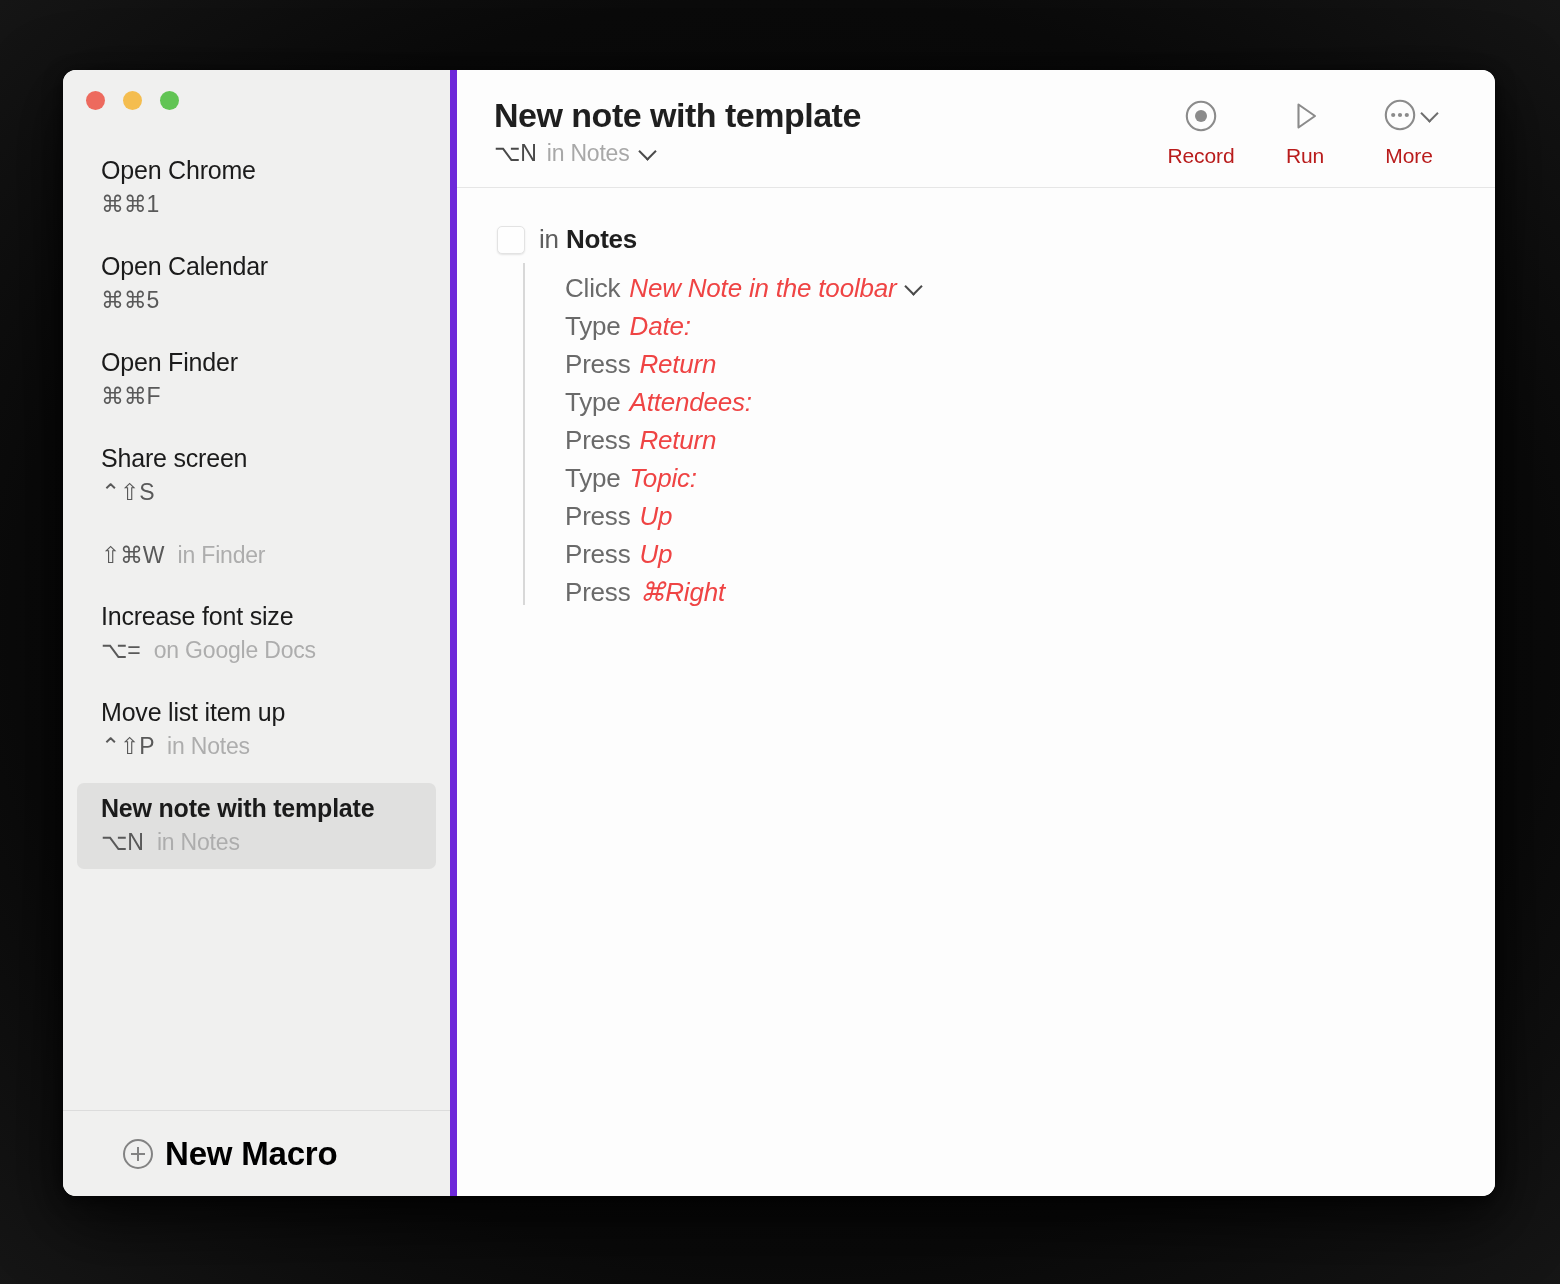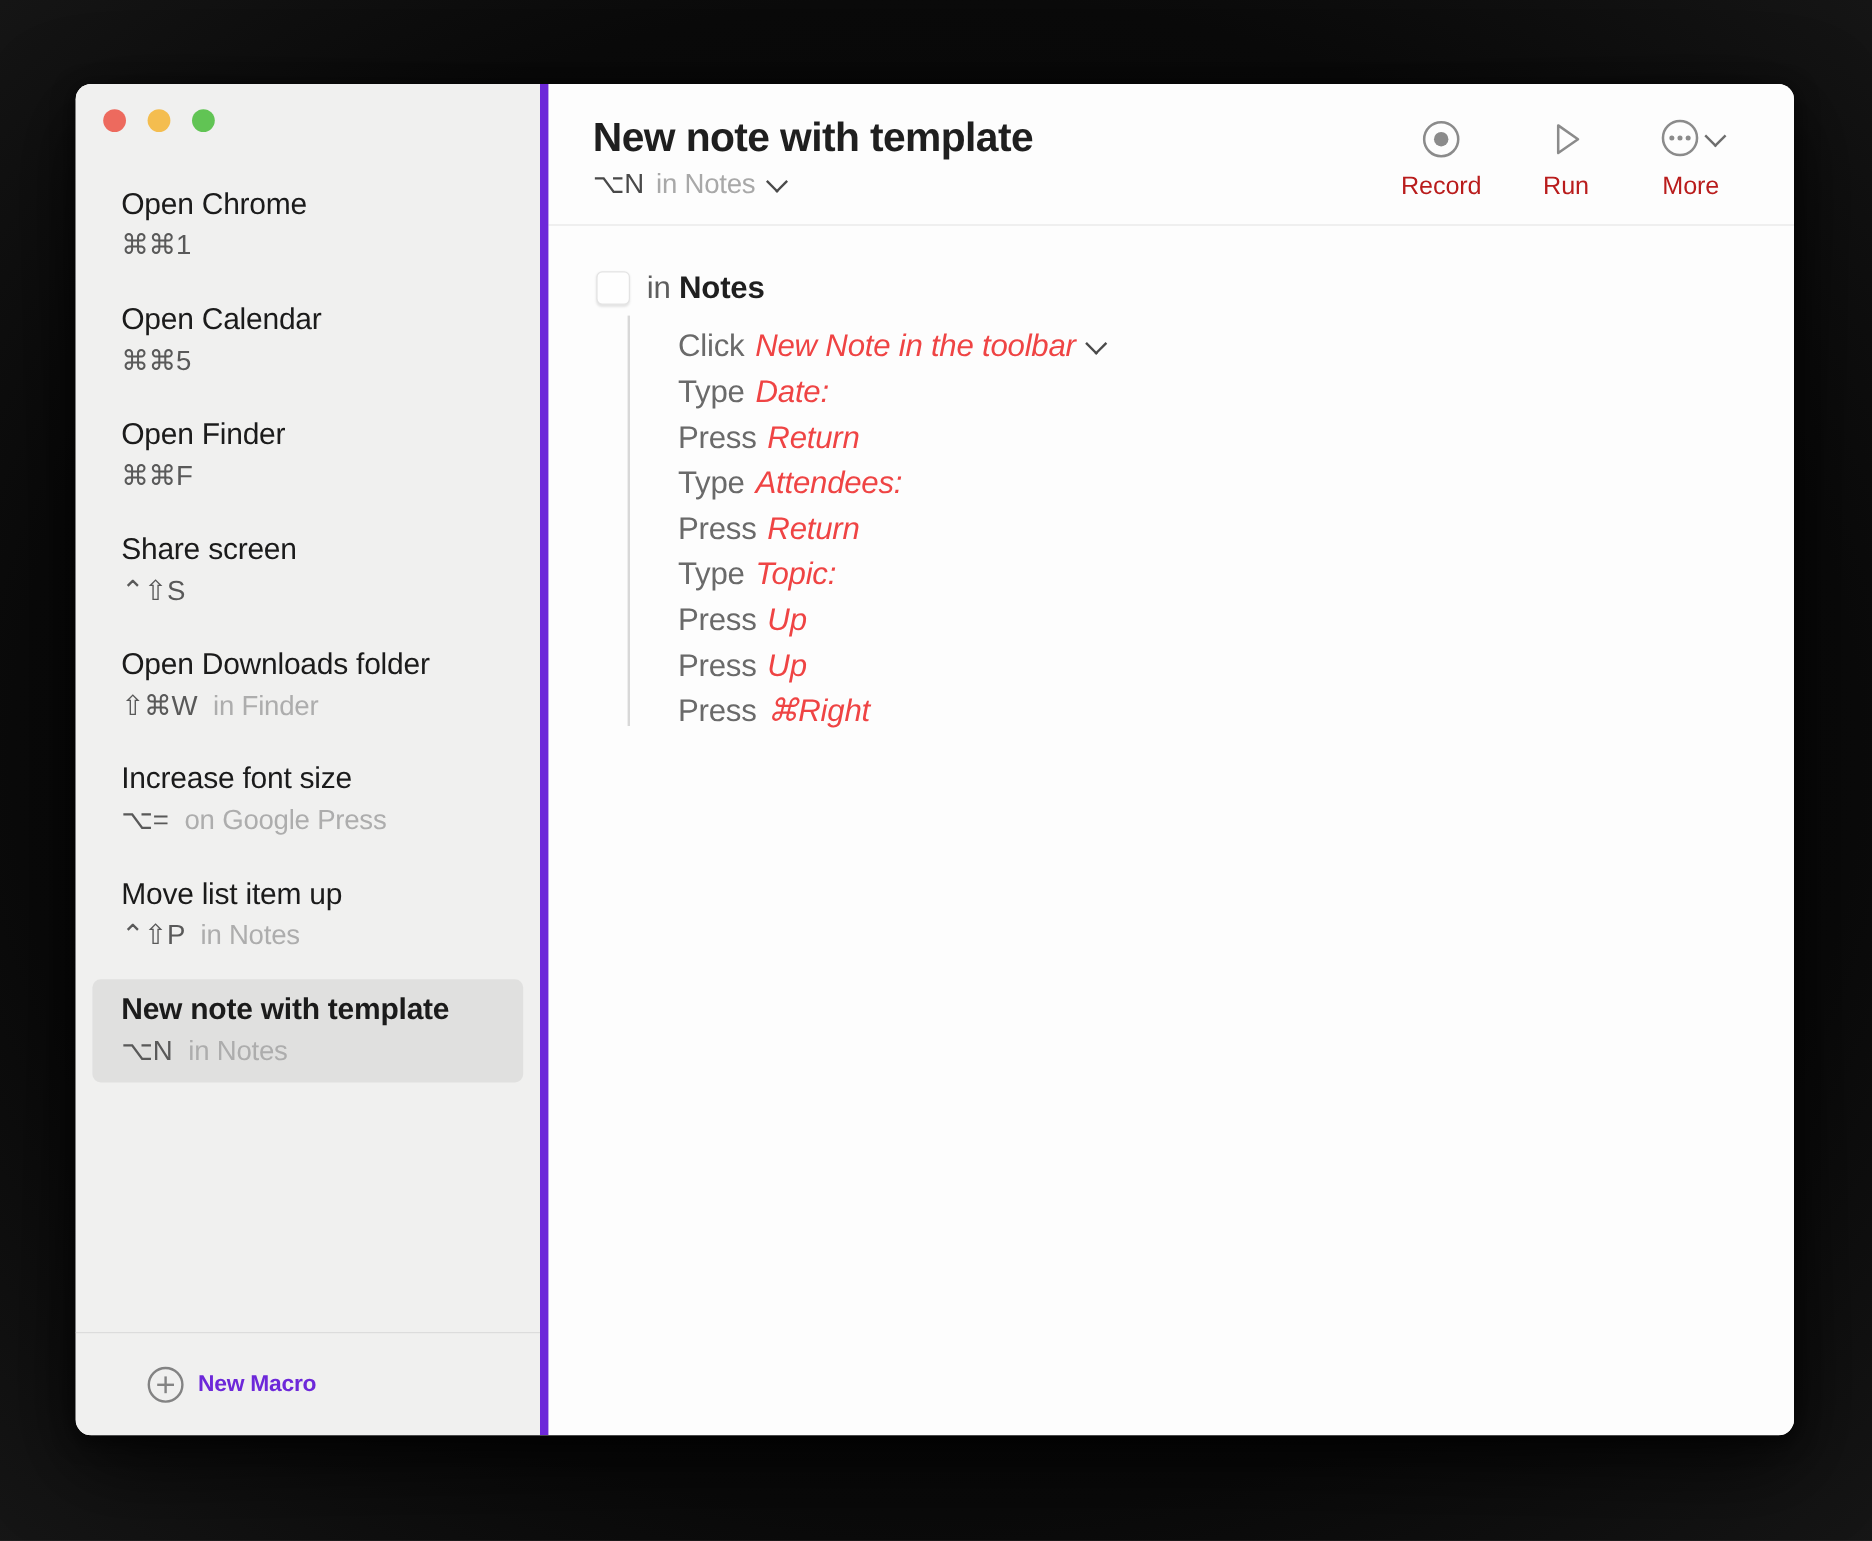--- a/index.html
+++ b/index.html
@@ -128,23 +128,23 @@
     position: absolute;
     background: #838383;
   }
   .plus-circle::before {
     left: 6px; right: 6px; top: 12px; height: 2px;
   }
   .plus-circle::after {
     top: 6px; bottom: 6px; left: 12px; width: 2px;
   }
   .new-macro-label {
-    font-size: 19px;
+    font-size: 33px;
     font-weight: bold;
-    color: #6d28d9;
+    color: #000000;
     letter-spacing: -0.2px;
   }
 
   
   .main {
     flex: 1;
     background: #fdfdfd;
     display: flex;
     flex-direction: column;
   }
@@ -323,32 +323,31 @@
       </div>
 
       <div class="macro-item">
         <div class="macro-title">Share screen</div>
         <div class="macro-sub">
           <span class="keys">⌃⇧S</span>
         </div>
       </div>
 
       <div class="macro-item">
-        <div class="macro-title">Open Downloads folder</div>
         <div class="macro-sub">
           <span class="keys">⇧⌘W</span>
           <span class="scope">in Finder</span>
         </div>
       </div>
 
       <div class="macro-item">
         <div class="macro-title">Increase font size</div>
         <div class="macro-sub">
           <span class="keys">⌥=</span>
-          <span class="scope">on Google Press</span>
+          <span class="scope">on Google Docs</span>
         </div>
       </div>
 
       <div class="macro-item">
         <div class="macro-title">Move list item up</div>
         <div class="macro-sub">
           <span class="keys">⌃⇧P</span>
           <span class="scope">in Notes</span>
         </div>
       </div>

